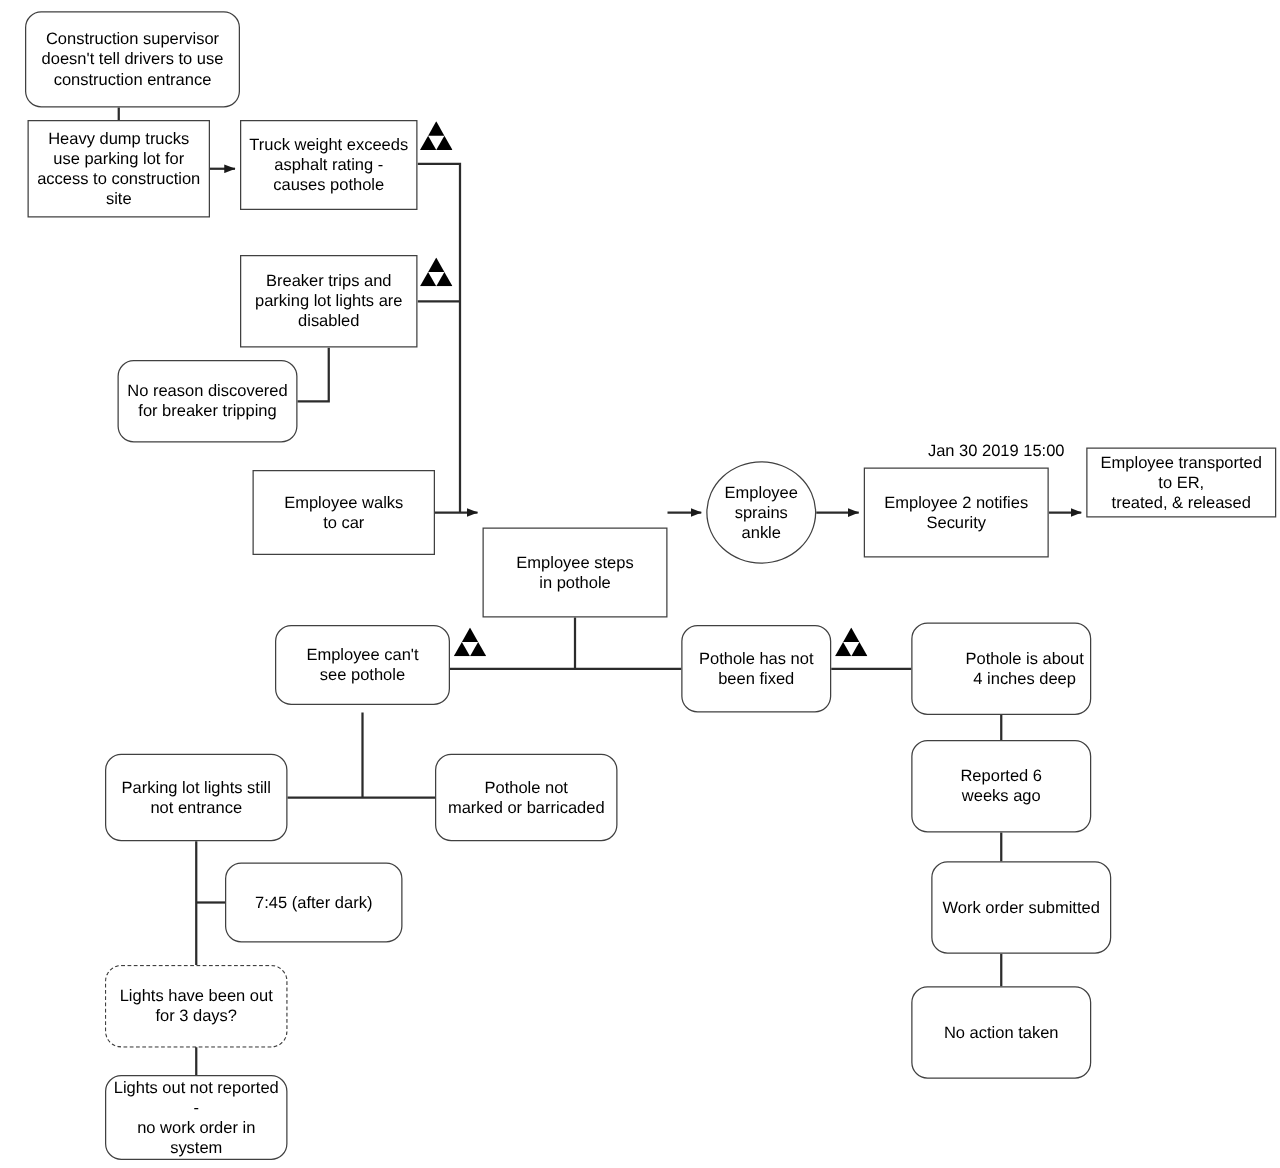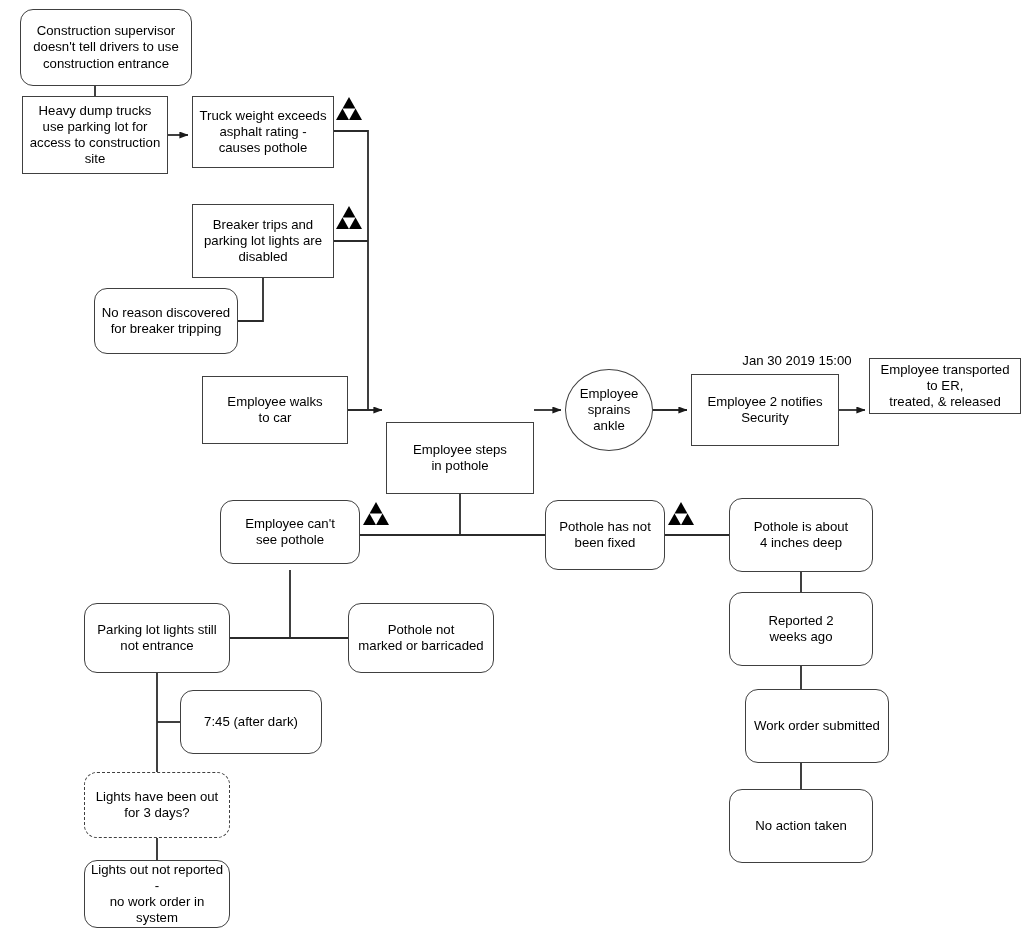--- a/index.html
+++ b/index.html
@@ -161,37 +161,37 @@
 treated, &amp; released</span>
       </div>
       <div class="node rounded" style="left: 220px; top: 500px; width: 140px; height: 64px;">
         <span class="txt">Employee can't
 see pothole</span>
       </div>
       <div class="node rounded" style="left: 545px; top: 500px; width: 120px; height: 70px;">
         <span class="txt">Pothole has not
 been fixed</span>
       </div>
-      <div class="node rounded" style="left: 729px; top: 498px; width: 144px; height: 74px;">
+      <div class="node rounded" style="left: 729px; top: 498px; width: 144px; height: 74px; justify-content: flex-end;">
         <span class="txt">Pothole is about
 4 inches deep</span>
       </div>
       <div class="node rounded" style="left: 84px; top: 603px; width: 146px; height: 70px;">
         <span class="txt">Parking lot lights still
 not entrance</span>
       </div>
       <div class="node rounded" style="left: 348px; top: 603px; width: 146px; height: 70px;">
         <span class="txt">Pothole not
 marked or barricaded</span>
       </div>
       <div class="node rounded" style="left: 180px; top: 690px; width: 142px; height: 64px;">
         <span class="txt">7:45 (after dark)</span>
       </div>
       <div class="node rounded" style="left: 729px; top: 592px; width: 144px; height: 74px;">
-        <span class="txt">Reported 2
+        <span class="txt">Reported 6
 weeks ago</span>
       </div>
       <div class="node rounded" style="left: 745px; top: 689px; width: 144px; height: 74px; justify-content: center;">
         <span class="txt">Work order submitted</span>
       </div>
       <div class="node rounded" style="left: 729px; top: 789px; width: 144px; height: 74px;">
         <span class="txt">No action taken</span>
       </div>
       <div class="node rounded dashed" style="left: 84px; top: 772px; width: 146px; height: 66px;">
         <span class="txt">Lights have been out

